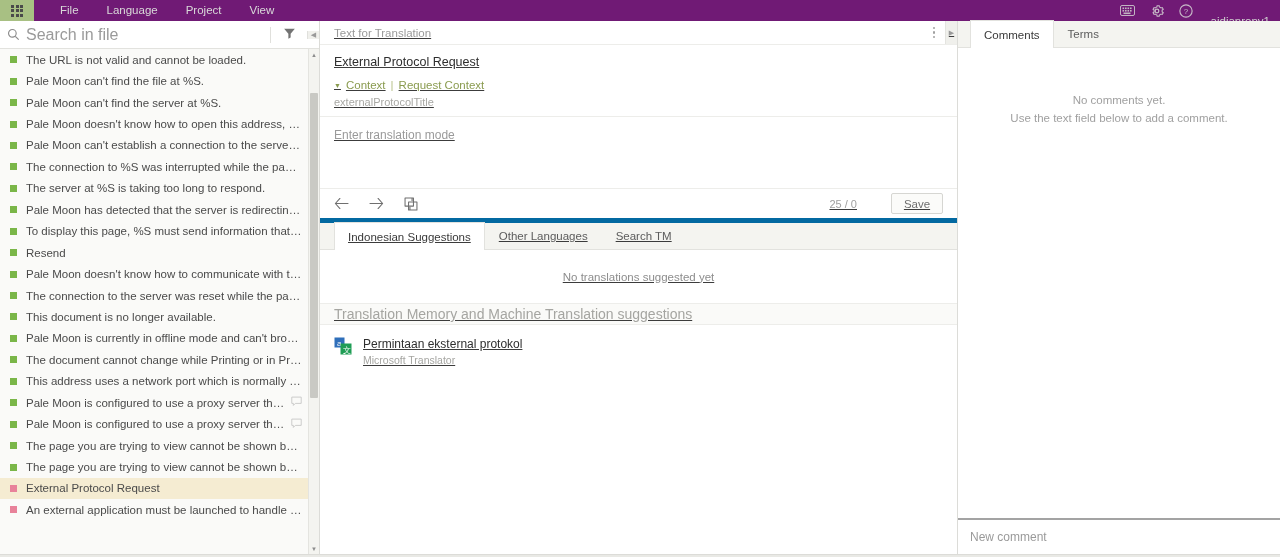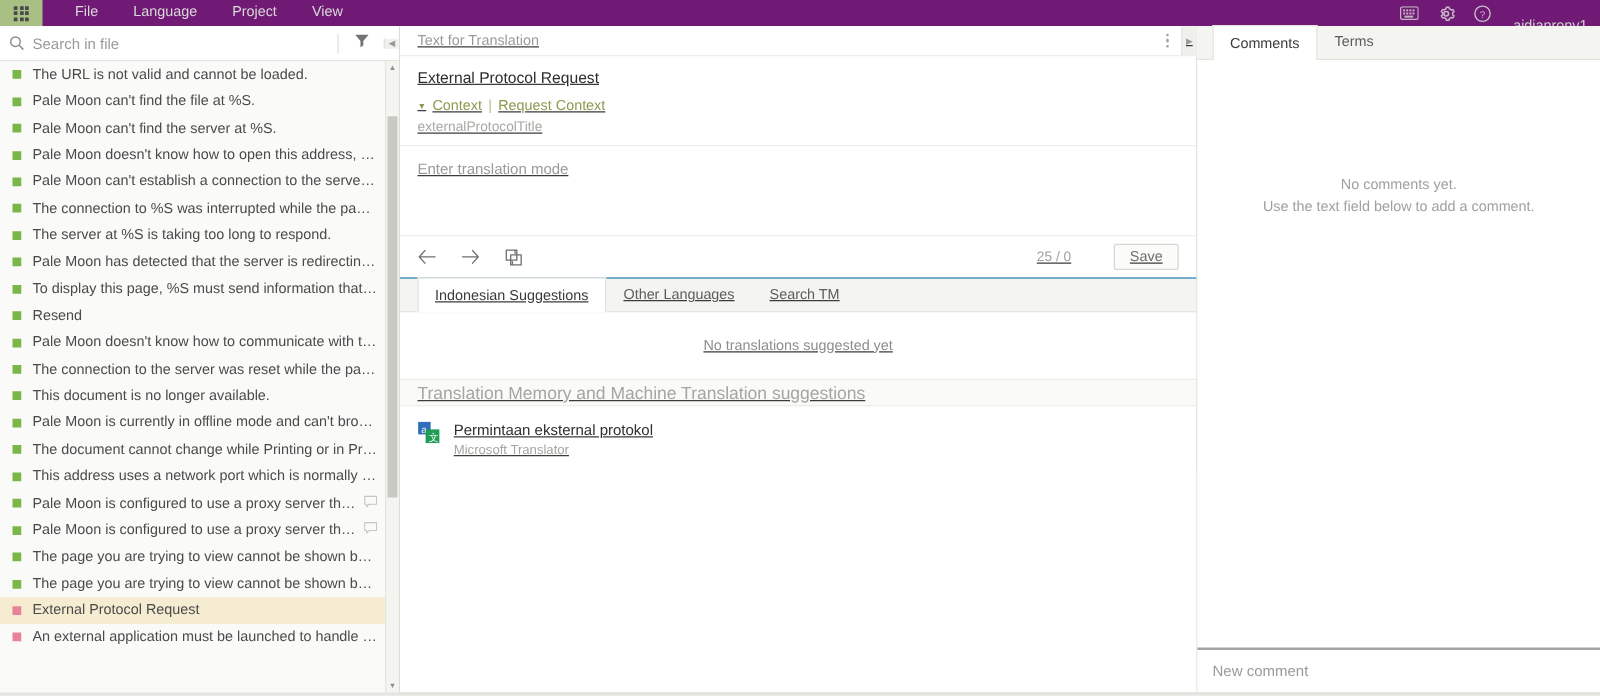--- a/index.html
+++ b/index.html
@@ -36,21 +36,21 @@
   .left {
     width: 320px; flex: 0 0 320px; background: #fafaf8; display: flex; flex-direction: column;
     border-right: 1px solid #dcdcd8; position: relative;
   }
   .search-row {
     height: 28px; flex: 0 0 28px; display: flex; align-items: center;
     background: #ffffff; border-bottom: 1px solid #e2e2de;
   }
   .search-icon { width: 26px; display: flex; align-items: center; justify-content: center; color: #8a8a8a; }
   .search-input {
-    flex: 1; border: none; outline: none; font-size: 12px; color: #a21caf;
+    flex: 1; border: none; outline: none; font-size: 16px; color: #a21caf;
     font-family: "Liberation Sans", sans-serif; background: transparent;
   }
   .search-input::placeholder { color: #9a9a9a; }
   .search-sep { width: 1px; height: 16px; background: #e0e0dc; }
   .filter-btn { width: 36px; display: flex; align-items: center; justify-content: center; cursor: pointer; }
   .collapse-left { width: 12px; background: #f0f0ec; border-left: 1px solid #e0e0dc;
     display: flex; align-items: center; justify-content: center; cursor: pointer; font-size: 7px; color: #9a9a9a; }
 
   .list-wrap { flex: 1; position: relative; overflow: hidden; }
   .list { position: absolute; inset: 0 11px 0 0; overflow: hidden; }
@@ -95,21 +95,21 @@
   .context-line { font-size: 11.5px; color: #8a9b4f; margin-bottom: 5px; display: flex; align-items: center; gap: 5px; }
   .caret-down { font-size: 7px; color: #8a9b4f; }
   .ctx-sep { color: #b9c38d; }
   .source-key { font-size: 11px; color: #a8a8a4; }
 
   .trans-area { height: 72px; flex: 0 0 72px; padding: 11px 14px; border-bottom: 1px solid #ededea; }
   .trans-placeholder { font-size: 12px; color: #9a9a9a; }
 
   .trans-toolbar {
     height: 34px; flex: 0 0 34px; display: flex; align-items: center;
-    padding: 0 14px; border-bottom: 1px solid #0369a1; gap: 20px;
+    padding: 0 14px; border-bottom: 5px solid #0369a1; gap: 20px;
   }
   .tool-icon { color: #6f6f6f; cursor: pointer; display: flex; align-items: center; }
   .counter { margin-left: auto; font-size: 11px; color: #a0a0a0; margin-right: 14px; }
   .save-btn {
     min-width: 52px; height: 21px; border: 1px solid #d6d6d2; background: #fbfbf9;
     font-size: 11.5px; color: #6e6e6e; border-radius: 2px; cursor: pointer;
     font-family: "Liberation Sans", sans-serif;
   }
 
   .tabs-row {
@@ -128,21 +128,21 @@
     font-size: 11.5px; color: #8d8d8d; border-bottom: 1px solid #ededea; background: #fff; }
   .tm-header { height: 21px; display: flex; align-items: center; padding-left: 14px;
     font-size: 14px; color: #a5a5a1; background: #fafaf8; border-bottom: 1px solid #ededea; }
   .tm-item { display: flex; padding: 12px 14px 10px 14px; gap: 11px; cursor: pointer; }
   .tm-icon { flex: 0 0 18px; }
   .tm-text { font-size: 12px; color: #2e2e2e; margin-bottom: 3px; }
   .tm-source { font-size: 10.5px; color: #a5a5a1; }
   .center-fill { flex: 1; background: #ffffff; }
 
   
-  .right { width: 322px; flex: 0 0 322px; display: flex; flex-direction: column; background: #ffffff; gap: 48px; }
+  .right { width: 322px; flex: 0 0 322px; display: flex; flex-direction: column; background: #ffffff; }
   .right-tabs {
     height: 27px; flex: 0 0 27px; display: flex; align-items: flex-end;
     background: #f4f4f0; border-bottom: 1px solid #e2e2de; padding-left: 12px;
   }
   .right-body { flex: 1; display: flex; align-items: flex-start; justify-content: center; padding-top: 44px; }
   .no-comments { text-align: center; font-size: 11.5px; color: #a0a0a0; line-height: 1.55; }
   .new-comment {
     height: 36px; flex: 0 0 36px; border-top: 2px solid #a3a3a3;
     display: flex; align-items: center; padding: 0 12px;
     font-size: 12px; color: #9a9a9a;

